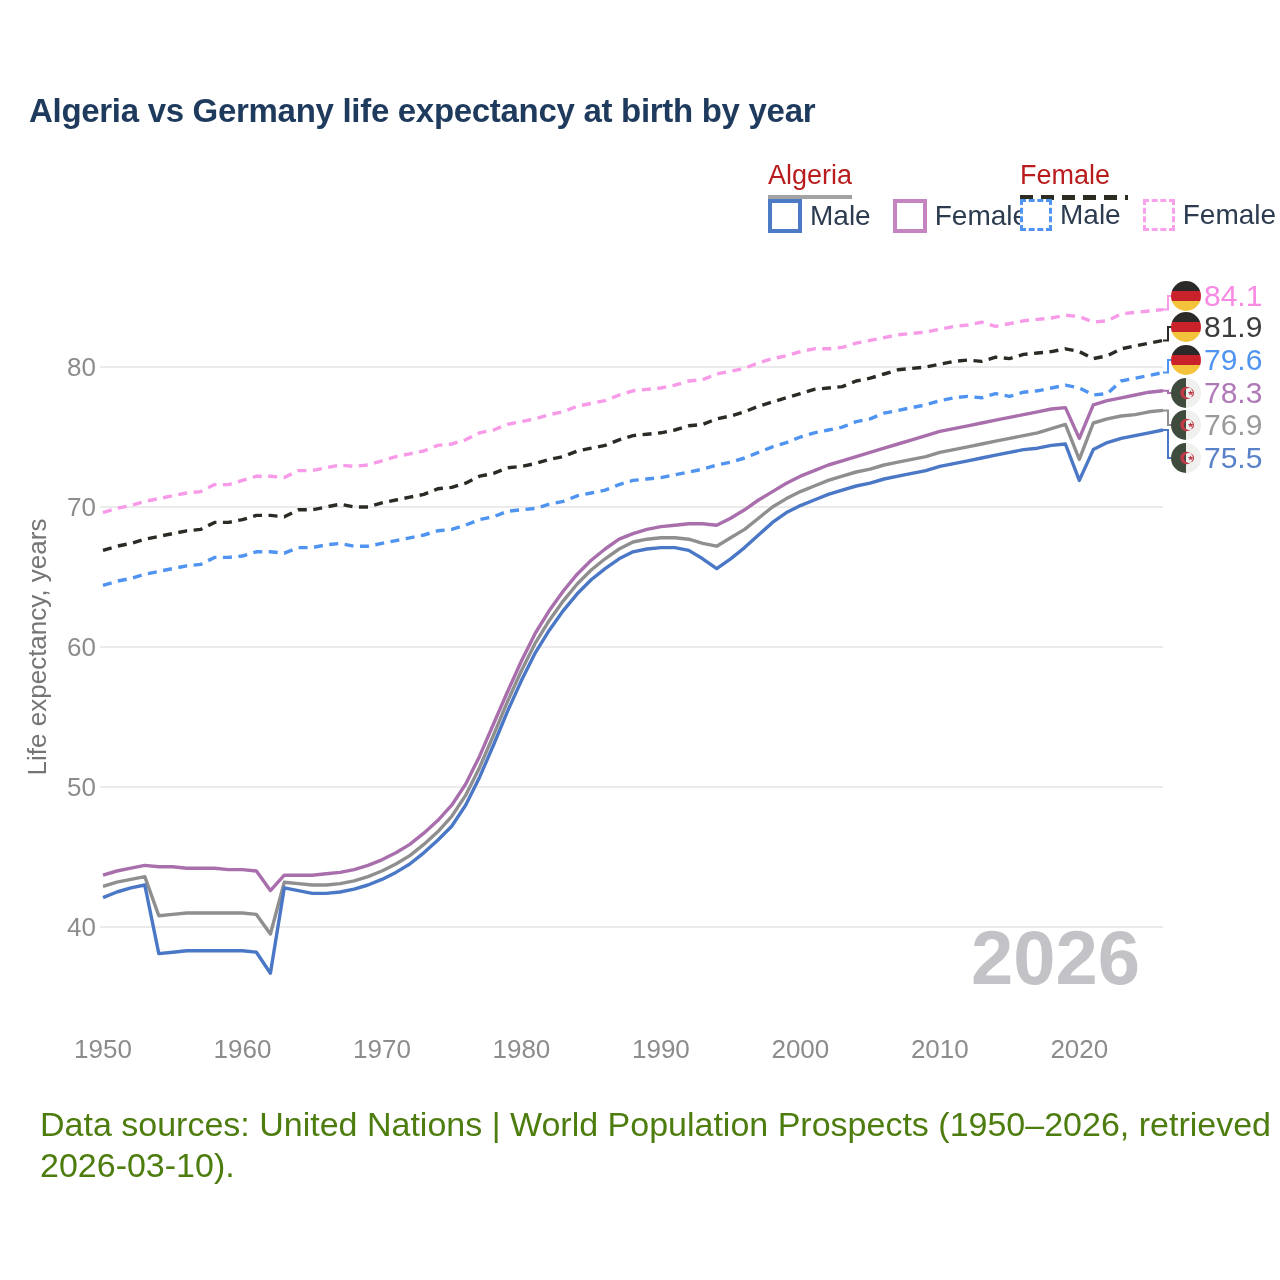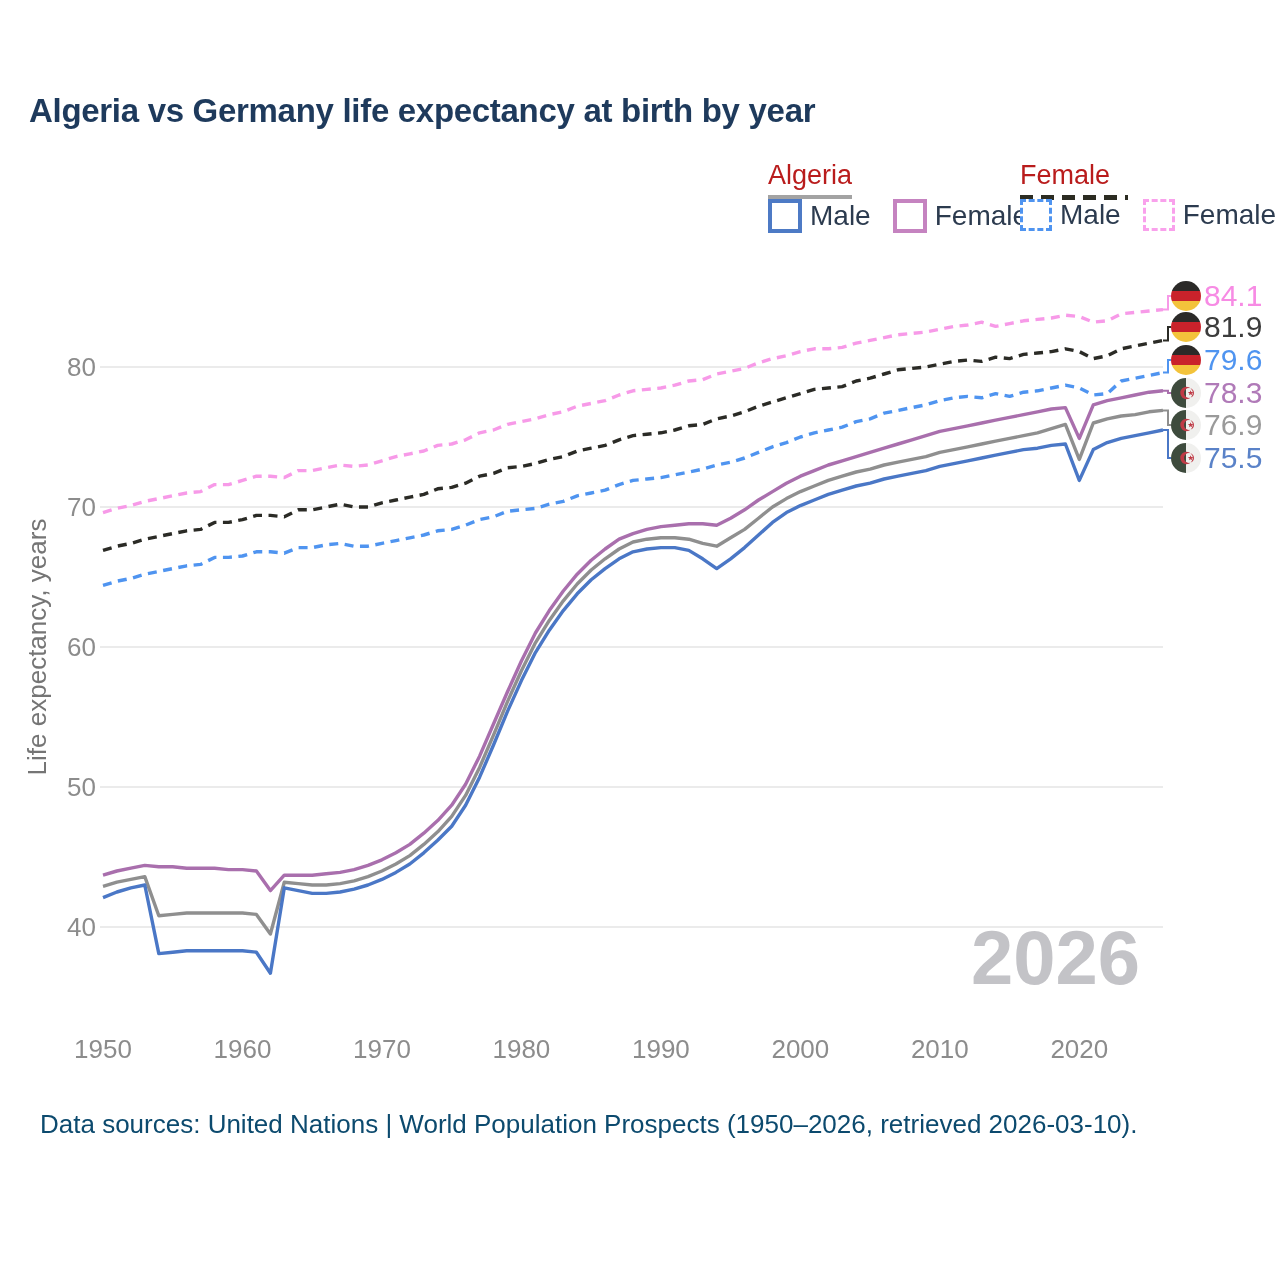--- a/index.html
+++ b/index.html
@@ -12,21 +12,21 @@
   .legend-underline{height:4px;margin-top:4px;}
   .ul-solid{background:#a3a3a3;width:84px;}
   .ul-dashed{width:108px;height:5px;
      background:repeating-linear-gradient(90deg,#2c2c22 0 13px,rgba(0,0,0,0) 13px 21px);}
   .legend-row{position:absolute;top:199px;display:flex;gap:22px;align-items:center;}
   .legend-item{display:flex;align-items:center;gap:8px;cursor:default;}
   .swatch{width:26px;height:26px;box-sizing:content-box;background:#fff;}
   .swatch.solid{border:4px solid;}
   .swatch.dashed{border:3px dashed;}
   .legend-item-label{font-size:28px;color:#2c3b4f;}
-  .footer{position:absolute;left:40px;top:1104px;font-size:26px;color:#0c4a6e;line-height:41px;}
+  .footer{position:absolute;left:40px;top:1104px;font-size:34px;color:#4d7c0f;line-height:41px;}
   .footer p{margin:0;}
   svg.chart{position:absolute;left:0;top:0;}
 </style>
 </head>
 <body>
 
 <div class="page">
 
   <h1 class="title">Algeria vs Germany life expectancy at birth by year</h1>
 

